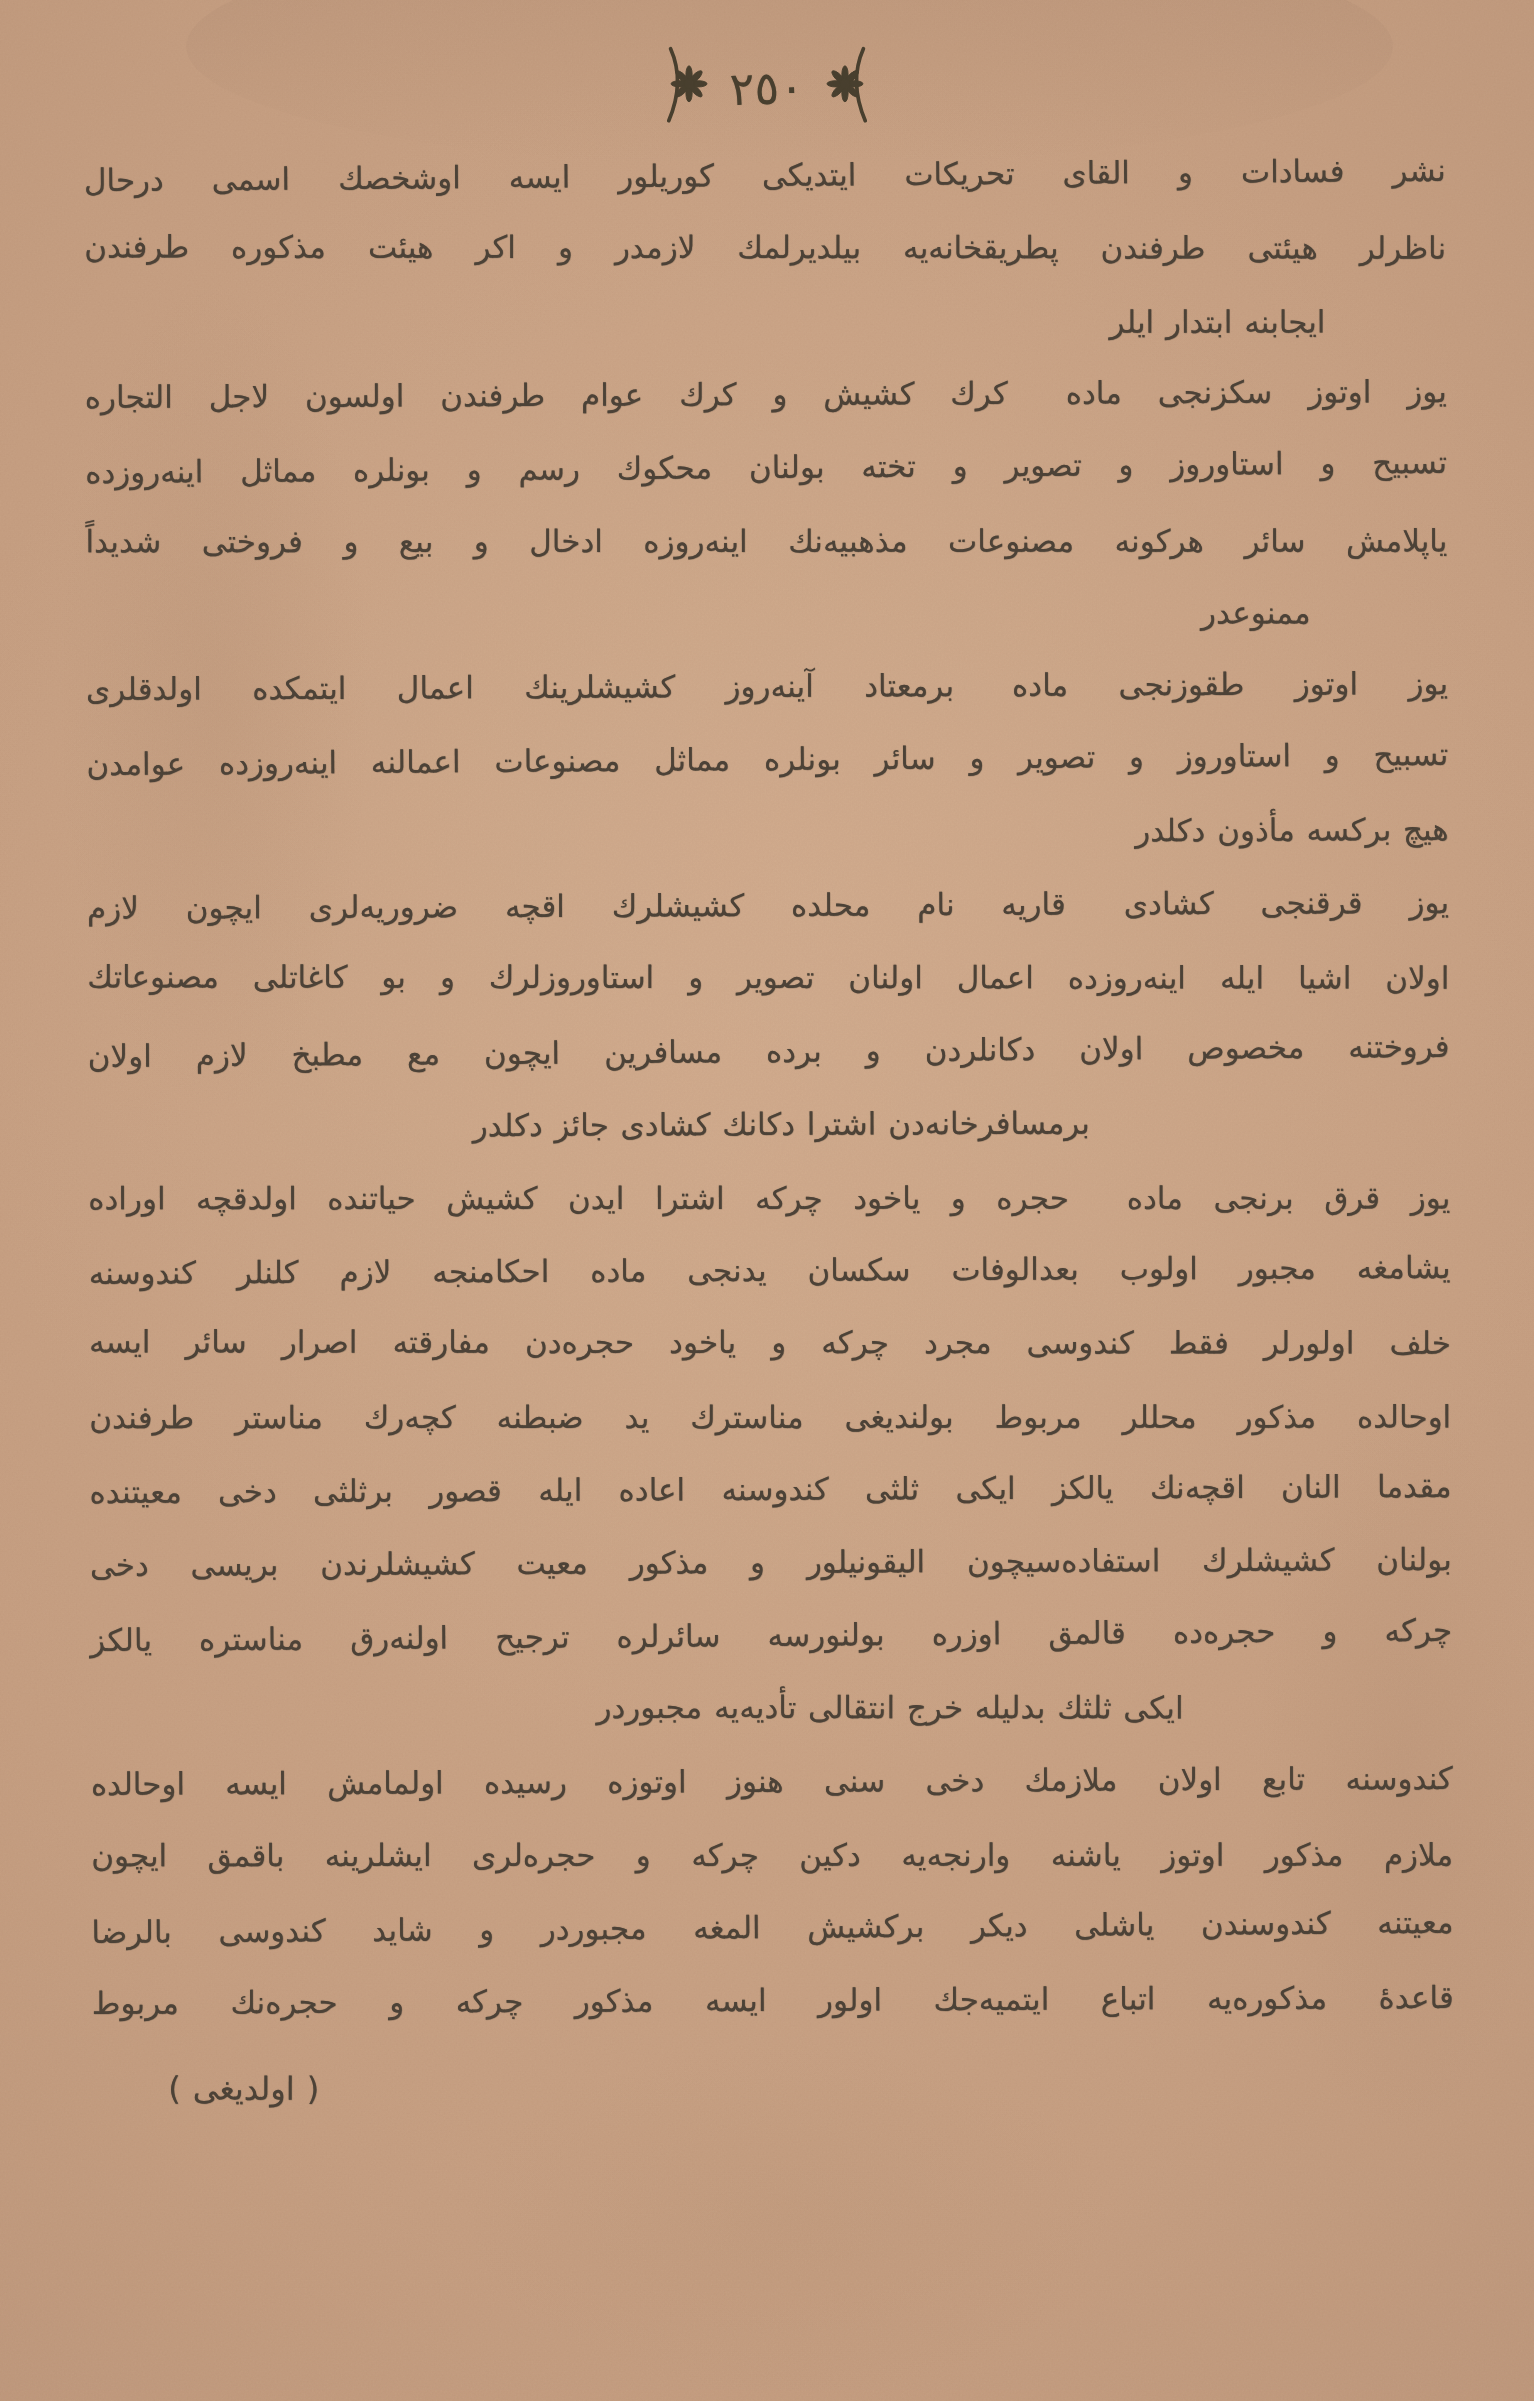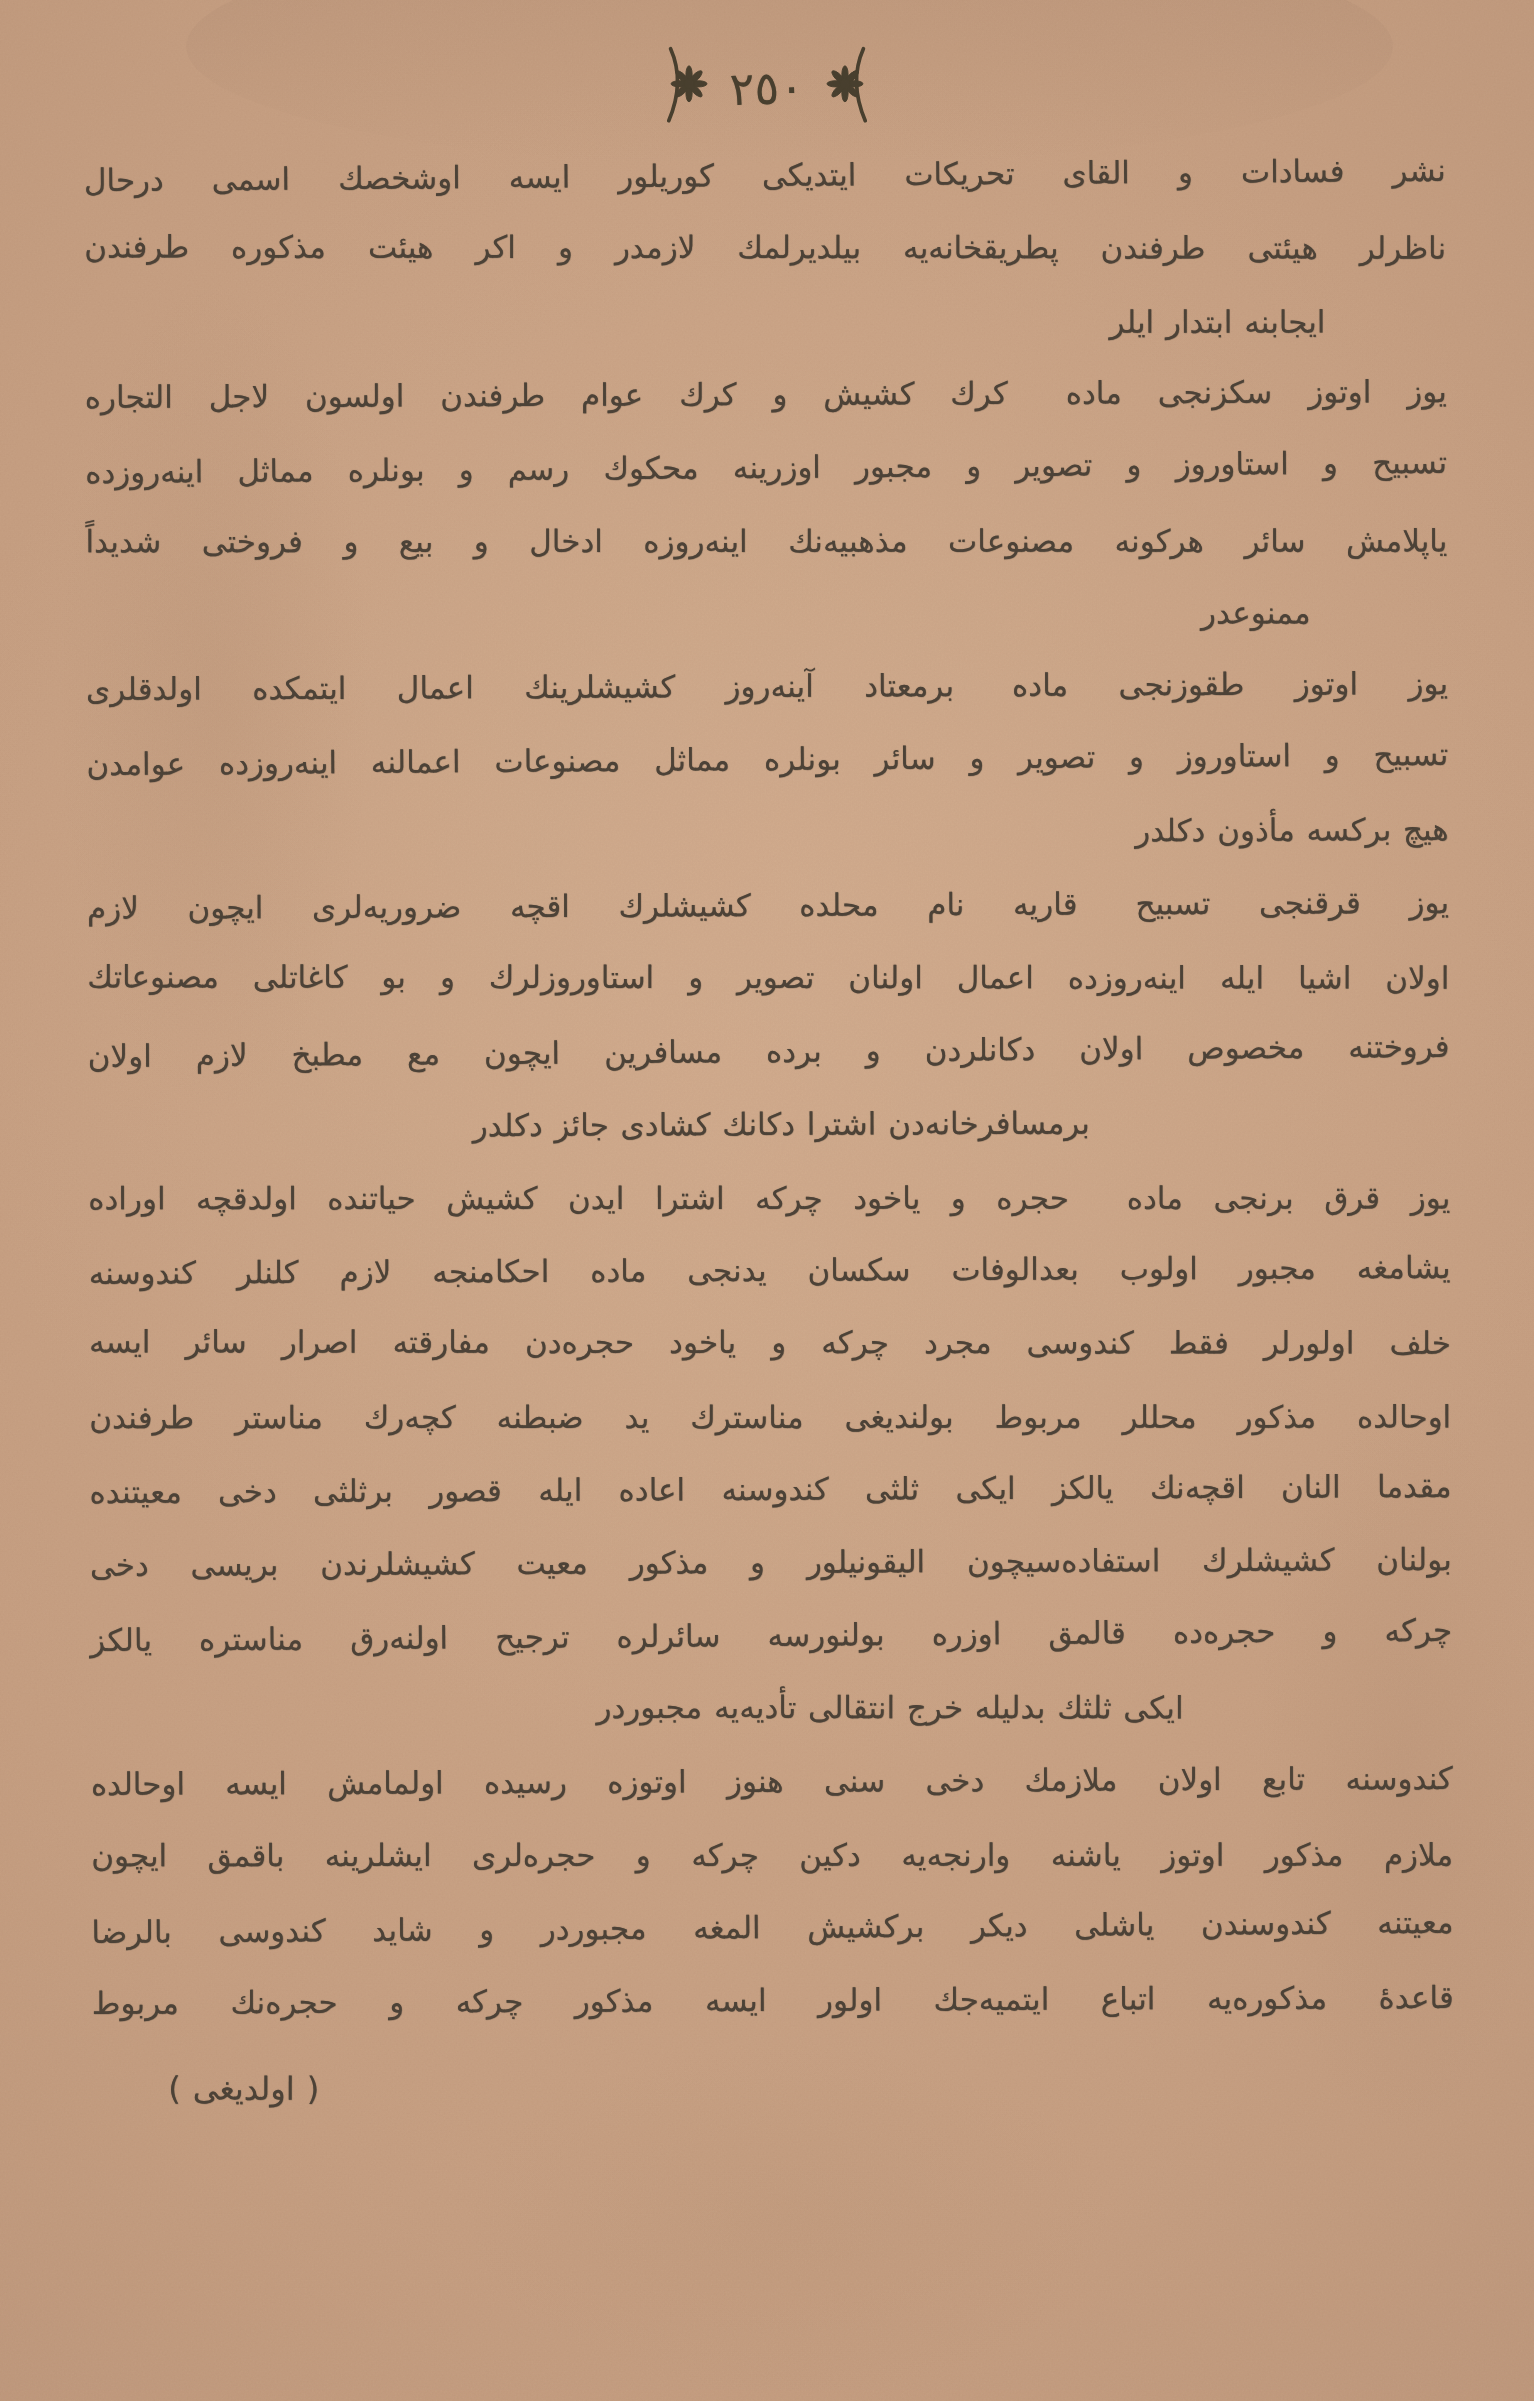--- a/index.html
+++ b/index.html
@@ -110,27 +110,27 @@
         </g>
       </g>
     </svg>
   </div>
 
   <div class="textblock">
       <div class="line full">نشر فسادات و القای تحریکات ایتدیکی کوریلور ایسه اوشخصك اسمی درحال</div>
       <div class="line full">ناظرلر هیئتی طرفندن پطریقخانه‌یه بیلدیرلمك لازمدر و اکر هیئت مذکوره طرفندن</div>
       <div class="line last" style="padding-right: 121px;">ایجابنه ابتدار ایلر</div>
       <div class="line full"><span>یوز اوتوز سکزنجی ماده</span><span class="gap"></span><span>کرك کشیش و کرك عوام طرفندن اولسون لاجل التجاره</span></div>
-      <div class="line full">تسبیح و استاوروز و تصویر و مجبور اوزرینه محکوك رسم و بونلره مماثل اینه‌روزده</div>
+      <div class="line full">تسبیح و استاوروز و تصویر و تخته بولنان محکوك رسم و بونلره مماثل اینه‌روزده</div>
       <div class="line full">یاپلامش سائر هرکونه مصنوعات مذهبیه‌نك اینه‌روزه ادخال و بیع و فروختی شدیداً</div>
       <div class="line last" style="padding-right: 137px;">ممنوعدر</div>
       <div class="line full"><span>یوز اوتوز طقوزنجی ماده</span><span class="gap"></span><span>برمعتاد آینه‌روز کشیشلرینك اعمال ایتمکده اولدقلری</span></div>
       <div class="line full">تسبیح و استاوروز و تصویر و سائر بونلره مماثل مصنوعات اعمالنه اینه‌روزده عوامدن</div>
       <div class="line last">هیچ برکسه مأذون دکلدر</div>
-      <div class="line full"><span>یوز قرقنجی تسبیح</span><span class="gap"></span><span>قاریه نام محلده کشیشلرك اقچه ضروریه‌لری ایچون لازم</span></div>
+      <div class="line full"><span>یوز قرقنجی کشادی</span><span class="gap"></span><span>قاریه نام محلده کشیشلرك اقچه ضروریه‌لری ایچون لازم</span></div>
       <div class="line full">اولان اشیا ایله اینه‌روزده اعمال اولنان تصویر و استاوروزلرك و بو کاغاتلی مصنوعاتك</div>
       <div class="line full">فروختنه مخصوص اولان دکانلردن و برده مسافرین ایچون مع مطبخ لازم اولان</div>
       <div class="line last" style="padding-right: 360px;">برمسافرخانه‌دن اشترا دکانك کشادی جائز دکلدر</div>
       <div class="line full"><span>یوز قرق برنجی ماده</span><span class="gap"></span><span>حجره و یاخود چرکه اشترا ایدن کشیش حیاتنده اولدقچه اوراده</span></div>
       <div class="line full">یشامغه مجبور اولوب بعدالوفات سکسان یدنجی ماده احکامنجه لازم کلنلر کندوسنه</div>
       <div class="line full">خلف اولورلر فقط کندوسی مجرد چرکه و یاخود حجره‌دن مفارقته اصرار سائر ایسه</div>
       <div class="line full">اوحالده مذکور محللر مربوط بولندیغی مناسترك ید ضبطنه کچه‌رك مناستر طرفندن</div>
       <div class="line full">مقدما النان اقچه‌نك یالکز ایکی ثلثی کندوسنه اعاده ایله قصور برثلثی دخی معیتنده</div>
       <div class="line full">بولنان کشیشلرك استفاده‌سیچون الیقونیلور و مذکور معیت کشیشلرندن بریسی دخی</div>
       <div class="line full">چرکه و حجره‌ده قالمق اوزره بولنورسه سائرلره ترجیح اولنه‌رق مناستره یالکز</div>

